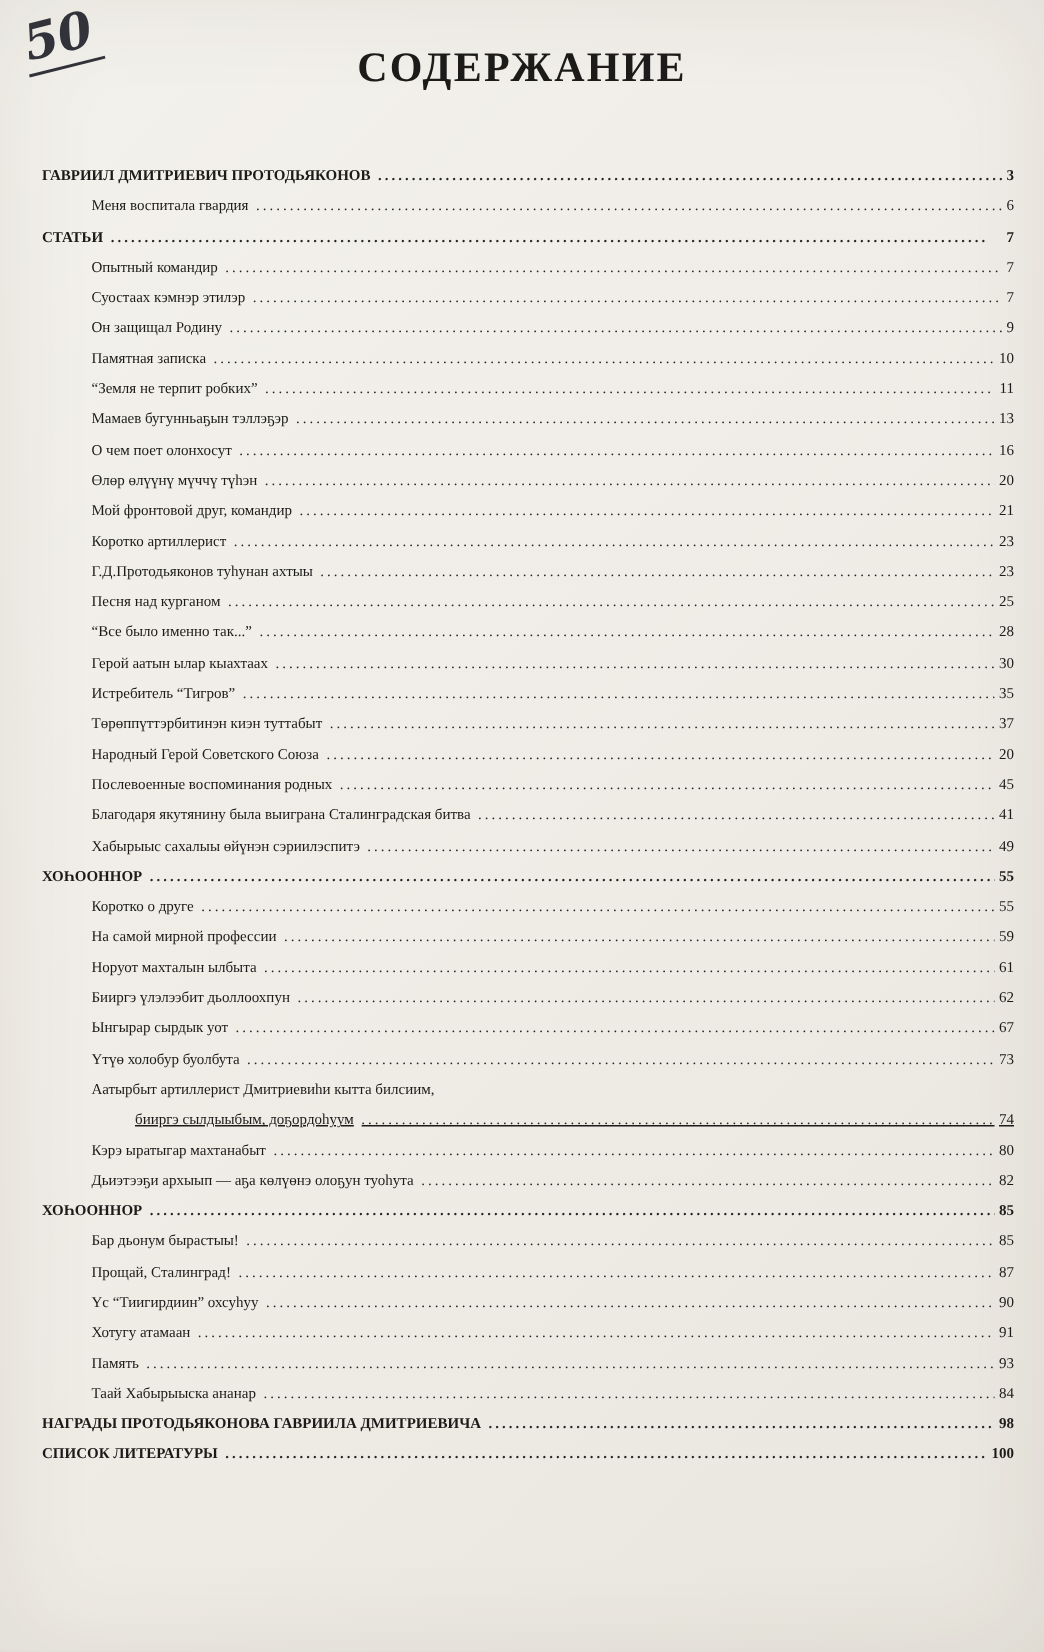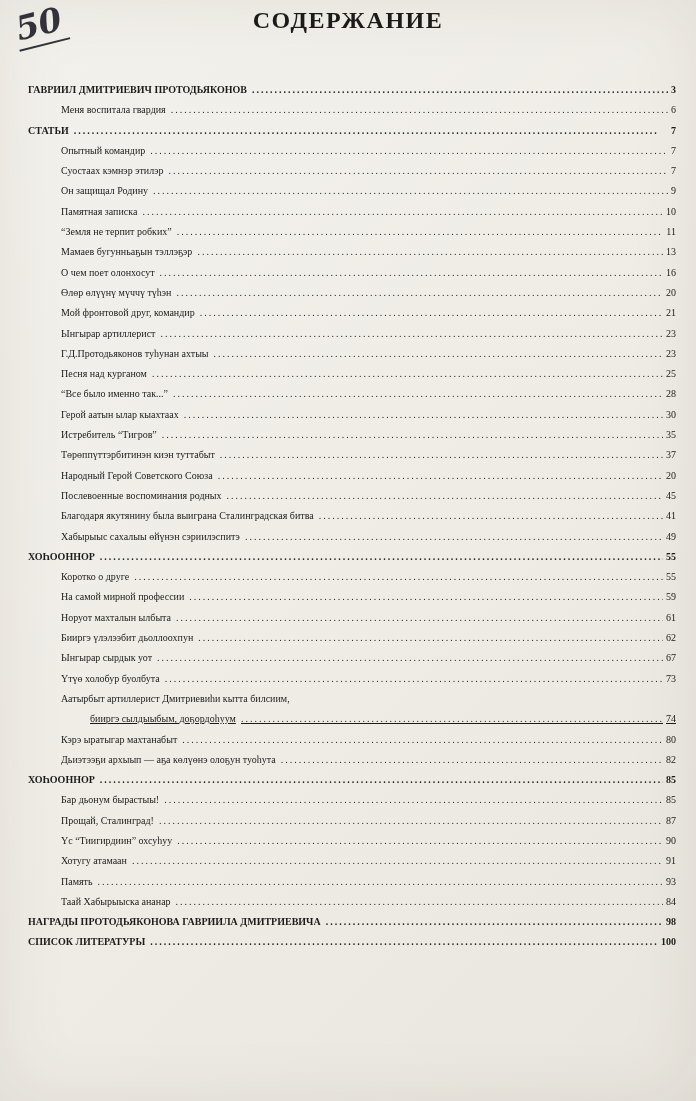--- a/index.html
+++ b/index.html
@@ -22,23 +22,23 @@
     font-family:"DejaVu Serif",serif;
     font-style:italic;font-weight:bold;
     font-size:33px;color:#32323a;
     transform:rotate(-14deg);
     border-bottom:2px solid #32323a;
     padding:0 4px 1px 2px;
   }
   .title{
     text-align:center;
     font-weight:bold;
-    font-size:24px;
+    font-size:28px;
     letter-spacing:1.5px;
-    padding-top:7px;
+    padding-top:30px;
     margin:0 0 0 0;
   }
   .toc{
     margin:46px 20px 0 28px;
   }
   .toc-row{
     display:flex;
     align-items:baseline;
     font-size:10px;
     line-height:20.3px;
@@ -133,21 +133,21 @@
         <span class="toc-label">Өлөр өлүүнү мүччү түһэн</span>
         <span class="dots"></span>
         <span class="pg">20</span>
       </div>
       <div class="toc-row item">
         <span class="toc-label">Мой фронтовой друг, командир</span>
         <span class="dots"></span>
         <span class="pg">21</span>
       </div>
       <div class="toc-row item">
-        <span class="toc-label">Ынгырар артиллерист</span>
+        <span class="toc-label">Коротко артиллерист</span>
         <span class="dots"></span>
         <span class="pg">23</span>
       </div>
       <div class="toc-row item">
         <span class="toc-label">Г.Д.Протодьяконов туһунан ахтыы</span>
         <span class="dots"></span>
         <span class="pg">23</span>
       </div>
       <div class="toc-row item">
         <span class="toc-label">Песня над курганом</span>

